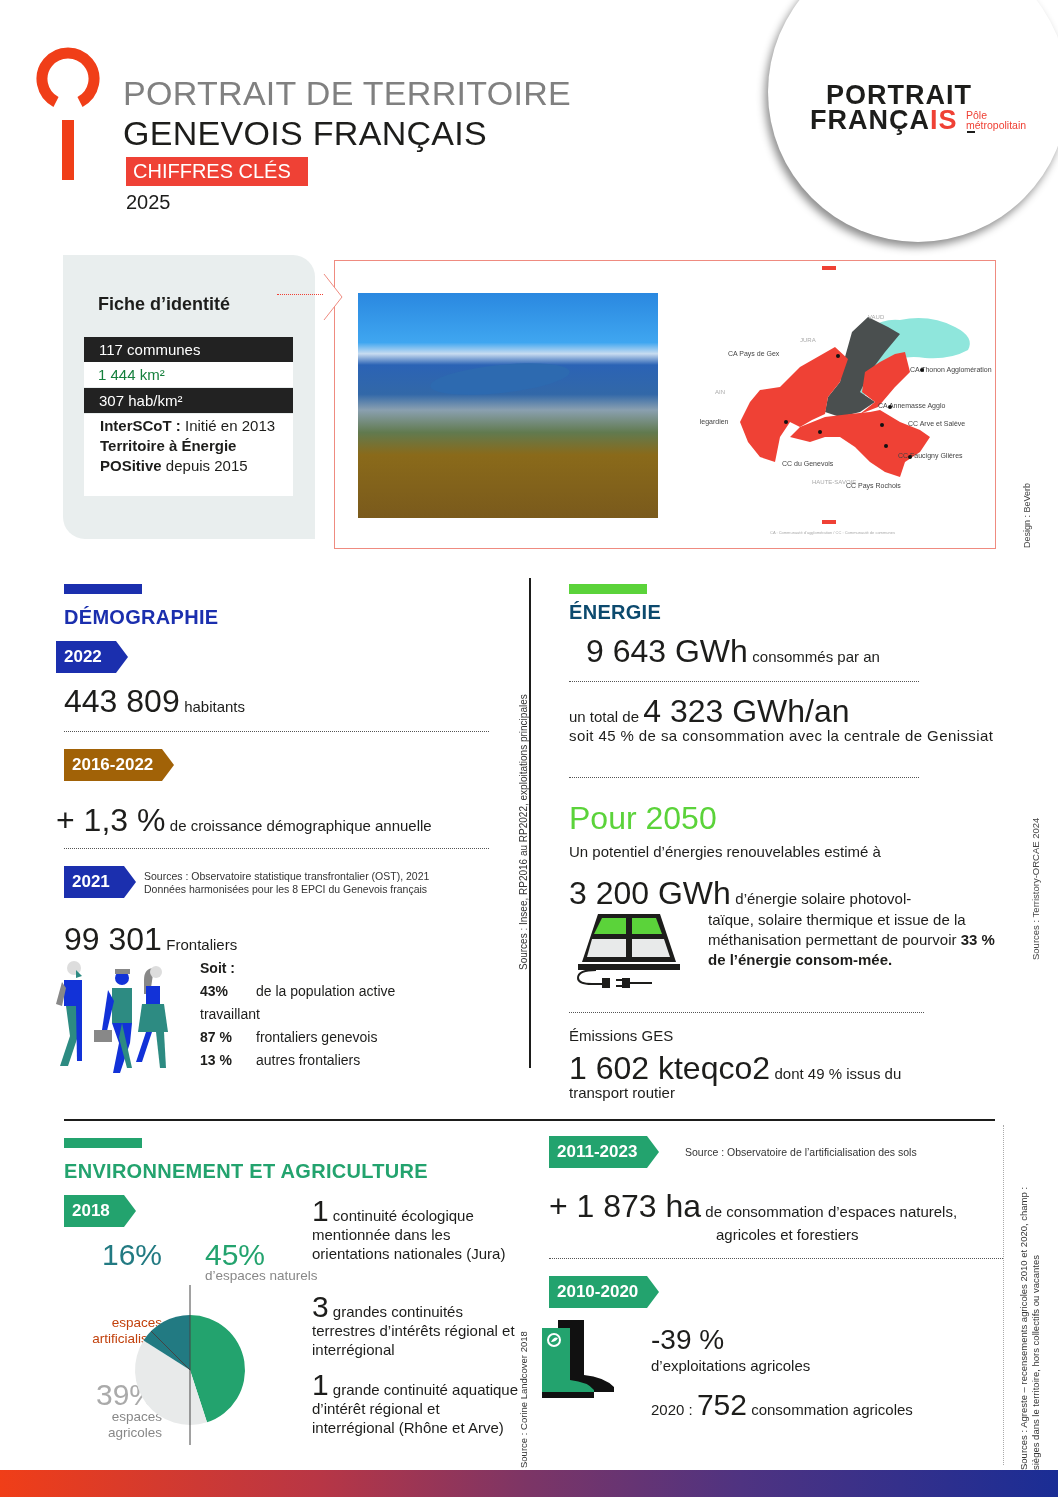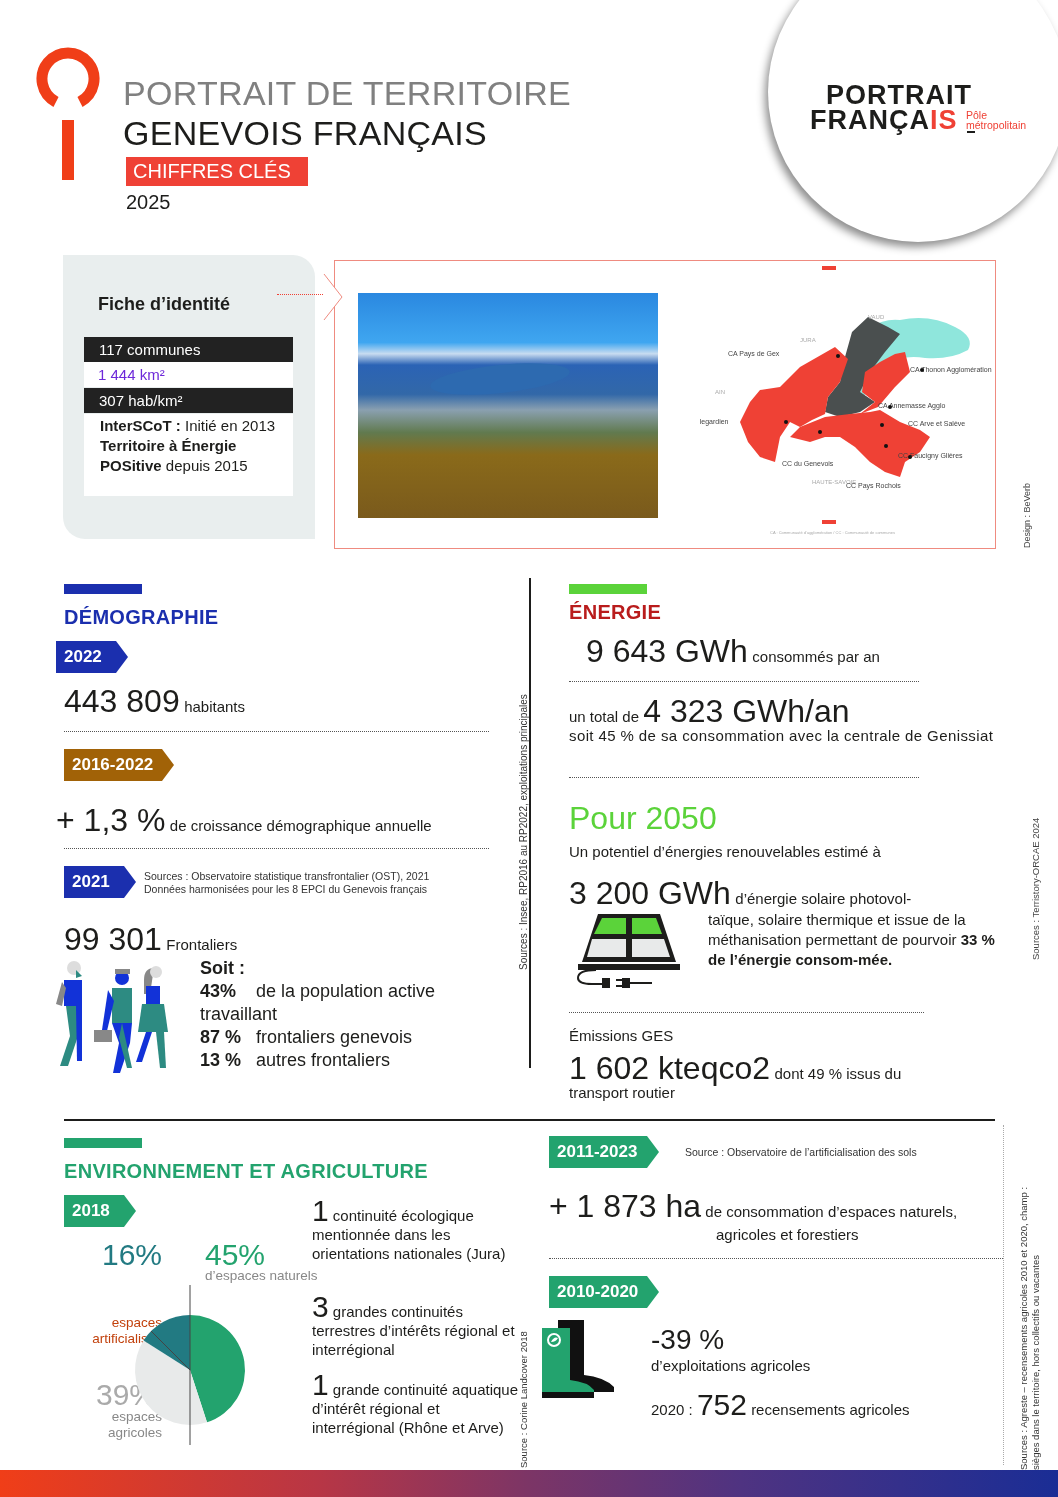--- a/index.html
+++ b/index.html
@@ -19,21 +19,21 @@
   .logo-l2 { left: 810px; top: 105px; font-size: 27px; font-weight: bold; letter-spacing: 1px; color: #1d1d1b; }
   .logo-l2 .red { color: #ef4135; }
   .logo-sub { left: 966px; top: 110px; font-size: 10.5px; color: #ef4135; line-height: 10px; }
   .logo-dash { left: 967px; top: 131px; width: 8px; height: 2px; background: #1d1d1b; }
 
   
   .fiche-bg { left: 63px; top: 255px; width: 252px; height: 284px; background: #e9eeee; border-radius: 22px 0 0 22px; border-top-right-radius: 22px; border-bottom-left-radius: 22px; border-top-left-radius: 0; border-bottom-right-radius: 0; }
   .fiche-title { left: 98px; top: 294px; font-size: 18px; font-weight: bold; }
   .fiche-row { left: 84px; width: 209px; height: 25px; font-size: 15px; padding: 4px 0 0 15px; }
   .fiche-row.dark { background: #222; color: #fff; }
-  .fiche-row.light { background: #fff; color: #6d28d9; padding-left: 14px; }
+  .fiche-row.light { background: #fff; color: #15803d; padding-left: 14px; }
   .fiche-text { left: 84px; top: 414px; width: 209px; height: 82px; background: #fff; font-size: 15px; line-height: 20px; padding: 2px 0 0 16px; }
   .fiche-text b { font-weight: bold; }
   .dotted-link { left: 277px; top: 294px; width: 52px; border-top: 1px dotted #ef4135; }
 
   
   .map-frame { left: 334px; top: 260px; width: 662px; height: 289px; border: 1.5px solid #ef8b80; }
   .photo { left: 358px; top: 293px; width: 300px; height: 225px; background: linear-gradient(180deg, #2a88e0 0%, #3fa6f0 22%, #c8dcf0 27%, #2b63b5 32%, #3268a8 45%, #8aa0b0 52%, #617a4f 62%, #8a6a1a 72%, #7a5a1c 100%); }
   .photo-lake { left: 430px; top: 365px; width: 140px; height: 28px; background: #2d6ab0; border-radius: 50%; transform: rotate(-6deg); }
   .map-svg { left: 700px; top: 262px; width: 296px; height: 285px; }
   .map-label { font-size: 7px; fill: #444; font-family: "Liberation Sans", sans-serif; }
@@ -55,29 +55,29 @@
   .tag-2022 { left: 56px; top: 641px; width: 72px; background: #1b2fae; }
   .pop { left: 64px; top: 683px; }
   .dots1 { left: 64px; top: 731px; width: 425px; }
   .tag-1622 { left: 64px; top: 749px; width: 110px; background: #a16207; }
   .growth { left: 56px; top: 802px; }
   .dots2 { left: 64px; top: 848px; width: 425px; }
   .tag-2021 { left: 64px; top: 866px; width: 72px; background: #1b2fae; }
   .src-ost { left: 144px; top: 870px; font-size: 10.5px; line-height: 13px; color: #333; }
   .front { left: 64px; top: 921px; }
   .walkers { left: 46px; top: 958px; width: 130px; height: 118px; }
-  .soit { left: 200px; top: 957px; font-size: 18px; line-height: 23px; }
+  .soit { left: 200px; top: 957px; font-size: 14px; line-height: 23px; }
   .soit .row { display: flex; }
   .soit .pct { font-weight: bold; width: 56px; display: inline-block; }
   .vline { left: 529px; top: 578px; width: 2px; height: 490px; background: #1d1d1b; }
   .insee-src { left: 518px; top: 970px; font-size: 10px; color: #333; transform: rotate(-90deg); transform-origin: left top; white-space: nowrap; }
 
   
   .en-bar { left: 569px; top: 584px; background: #5bd33a; }
-  .en-title { left: 569px; top: 601px; color: #b91c1c; }
+  .en-title { left: 569px; top: 601px; color: #0c4a6e; }
   .en1 { left: 586px; top: 633px; text-align: right; }
   .dots3 { left: 569px; top: 681px; width: 350px; }
   .en2 { left: 569px; top: 693px; font-size: 15px; }
   .en2-body { left: 569px; top: 726px; width: 427px; font-size: 15px; line-height: 20px; text-align: justify; text-align-last: left; letter-spacing: 0.4px; }
   .dots4 { left: 569px; top: 777px; width: 350px; }
   .pour { left: 569px; top: 800px; font-size: 32px; color: #5bd33a; }
   .pot { left: 569px; top: 843px; font-size: 15px; }
   .en3 { left: 569px; top: 875px; }
   .en3-text { left: 708px; top: 890px; width: 290px; font-size: 15px; line-height: 20px; }
   .en3-text b { font-weight: bold; }
@@ -328,20 +328,20 @@
 <svg class="abs boots" viewBox="0 0 80 82">
   <path d="M18 2 h26 v55 q20 2 30 12 v5 h-46 v-8 l-10 0z" fill="#111"></path>
   <path d="M2 10 h28 v52 q18 2 24 10 v5 h-52z" fill="#23a36e"></path>
   <rect x="2" y="74" width="52" height="6" fill="#111"></rect>
   <circle cx="14" cy="22" r="6" fill="none" stroke="#fff" stroke-width="2"></circle>
   <path d="M11 24 q3 -6 7 -4 q-2 4 -7 4z" fill="#fff"></path>
 </svg>
 
 <div class="abs minus39">-39 %</div>
 <div class="abs minus39-lbl">d’exploitations agricoles</div>
-<div class="abs expl"><span>2020 :</span> <span class="n">752</span> <span>recensements agricoles</span></div>
+<div class="abs expl"><span>2020 :</span> <span class="n">752</span> <span>consommation agricoles</span></div>
 <div class="abs agreste-src">
     <div>Sources : Agreste – recensements agricoles 2010 et 2020, champ :</div>
     <div>sièges dans le territoire, hors collectifs ou vacantes</div>
   </div>
 <div class="abs env-dotted-v"></div>
 
 <div class="abs bottom-band"></div>
 
 </body></html>

